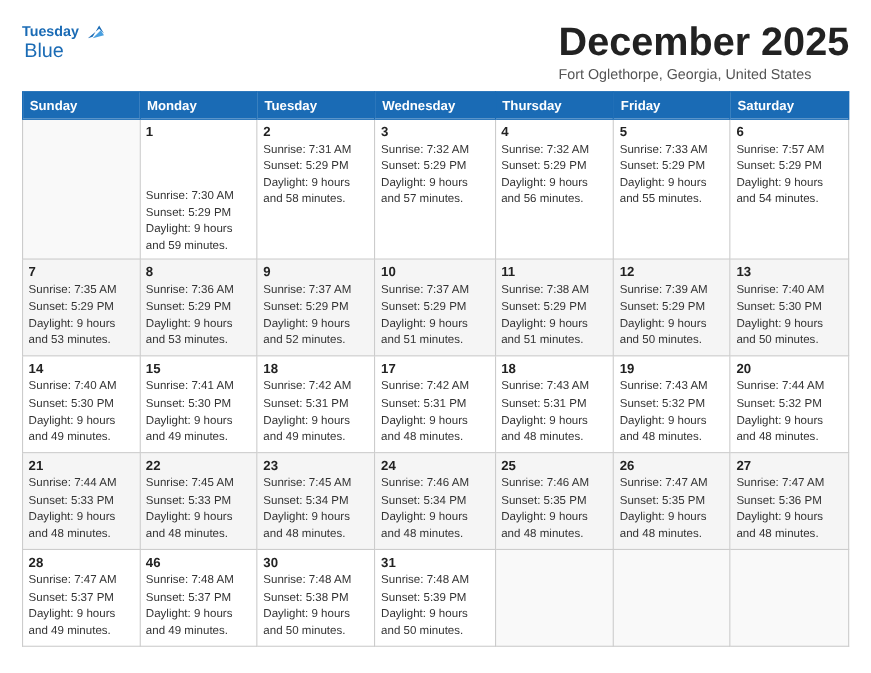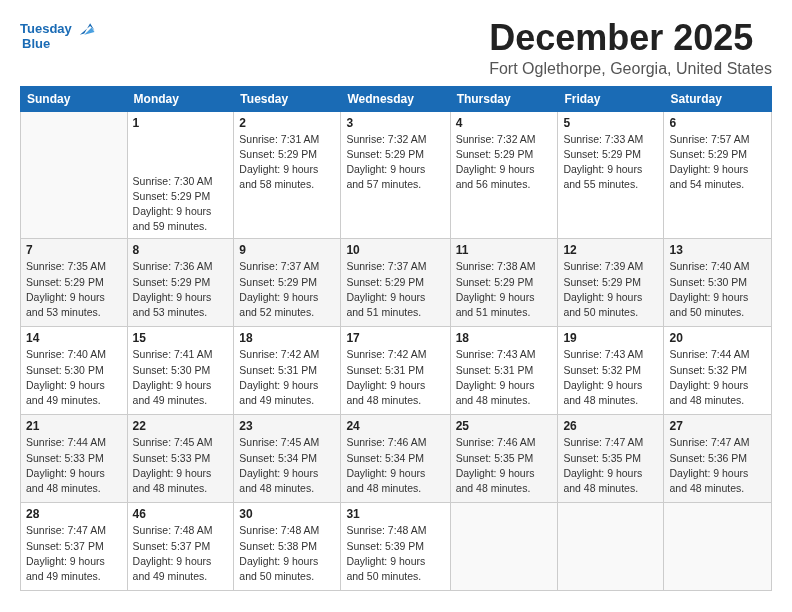--- a/index.html
+++ b/index.html
@@ -44,21 +44,21 @@
     .title-area {
       text-align: left;
     }
     .month-title {
       font-size: 36px;
       font-weight: bold;
       color: #222;
       line-height: 1.1;
     }
     .location {
-      font-size: 16px;
+      font-size: 13px;
       color: #555;
       margin-top: 2px;
     }
     .calendar-table {
       width: 100%;
       border-collapse: collapse;
       border: 1px solid #ccc;
       font-size: 11px;
     }
     .calendar-table th {
@@ -112,21 +112,21 @@
       <div>
         <div style="display:flex;align-items:center;">
           <span class="logo-text">
             <span>Tuesday</span>
           </span>
           <svg class="logo-icon" viewBox="0 0 30 24" xmlns="http://www.w3.org/2000/svg">
             <polygon points="8,20 22,8 28,14 22,4 14,18" fill="#1a6bb5"></polygon>
             <polygon points="14,20 24,10 28,16" fill="#4aa0e0"></polygon>
           </svg>
         </div>
-        <div style="font-size:13px;font-weight:bold;color:#1a6bb5;margin-top:-4px;margin-left:2px;">Blue</div>
+        <div style="font-size:18px;font-weight:normal;color:#1a6bb5;margin-top:-4px;margin-left:2px;">Blue</div>
       </div>
     </div>
     <div class="title-area">
       <div class="month-title">December 2025</div>
       <div class="location">Fort Oglethorpe, Georgia, United States</div>
     </div>
   </div>
 
   <table class="calendar-table">
     <thead>

